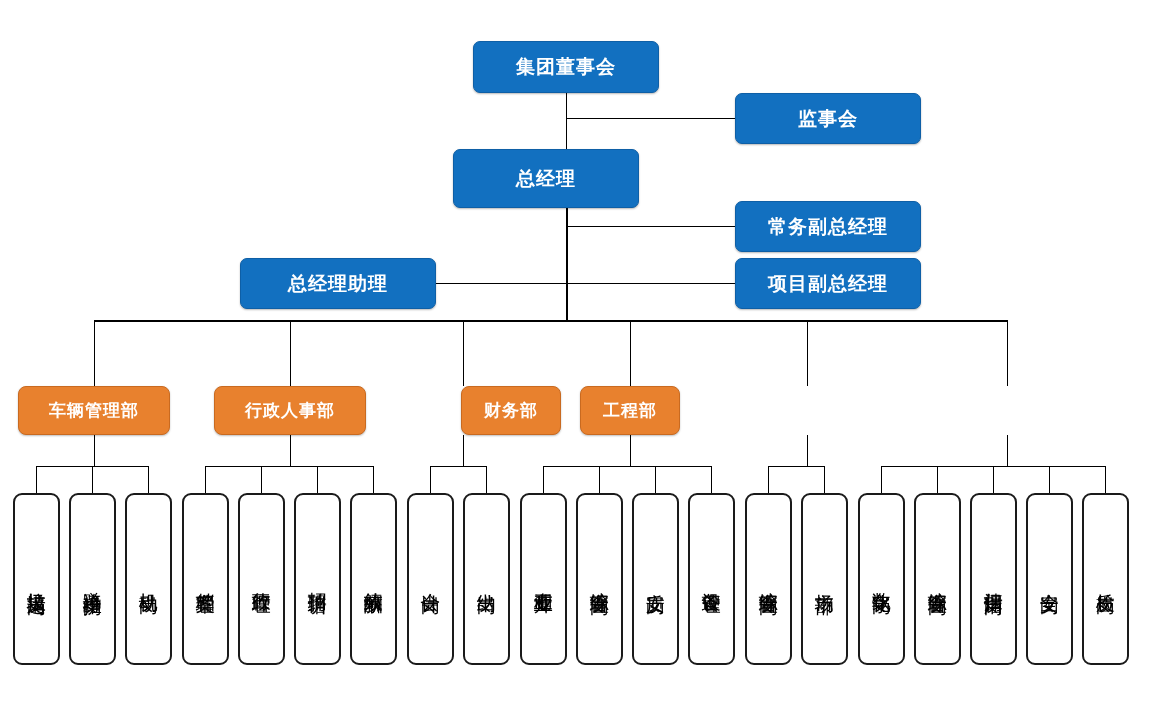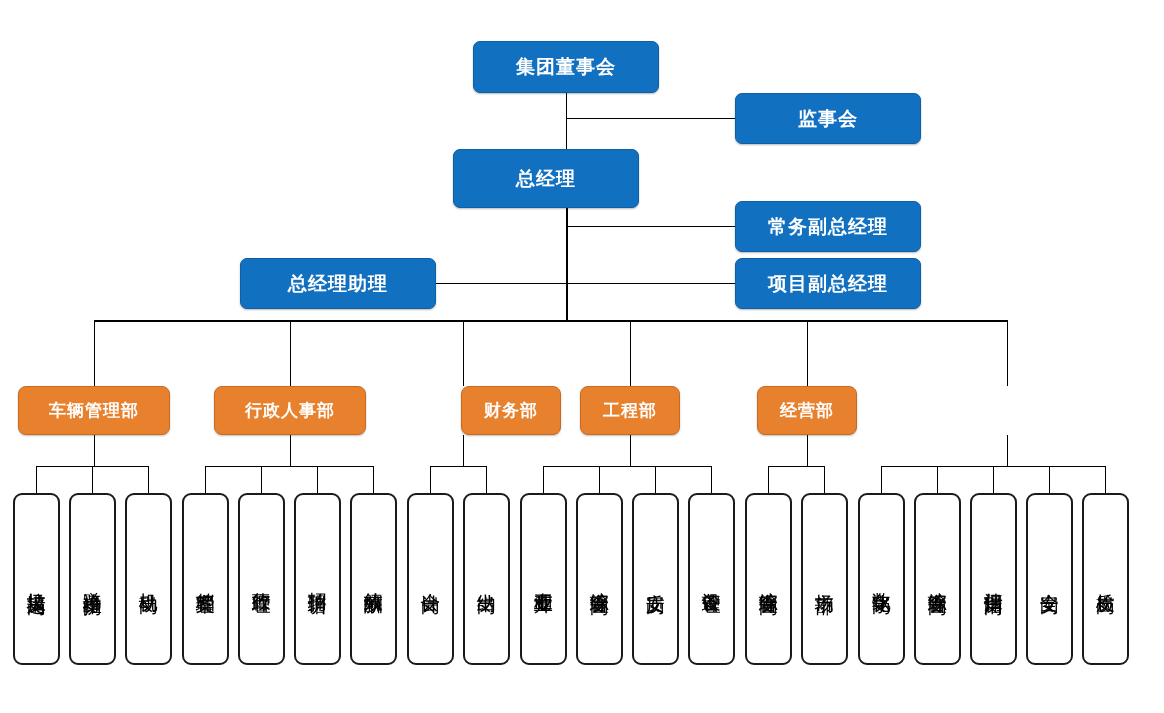--- a/index.html
+++ b/index.html
@@ -164,21 +164,20 @@
   <div class="node-exec" style="left:735px; top:258px; width:186px; height:51px;">项目副总经理</div>
 
   <div class="node-dept" style="left:18px;  top:386px; width:152px; height:49px;">车辆管理部</div>
 
   <div class="node-dept" style="left:214px; top:386px; width:152px; height:49px;">行政人事部</div>
 
   <div class="node-dept" style="left:413px; top:386px; width:100px; height:49px;margin-left:48px;">财务部</div>
 
   <div class="node-dept" style="left:580px; top:386px; width:100px; height:49px;">工程部</div>
 
-  <div class="node-dept" style="left:757px; top:386px; width:100px; height:49px;">经营部</div>
 
 
   <div class="node-leaf" style="left:13px;   top:493px; width:47px; height:172px;">
       <span class="vtext">垃圾清运岗</span>
     </div>
   <div class="node-leaf" style="left:69px;   top:493px; width:47px; height:172px;">
       <span class="vtext">道路维护岗</span>
     </div>
   <div class="node-leaf" style="left:125px;  top:493px; width:47px; height:172px;">
       <span class="vtext">机动岗</span>

